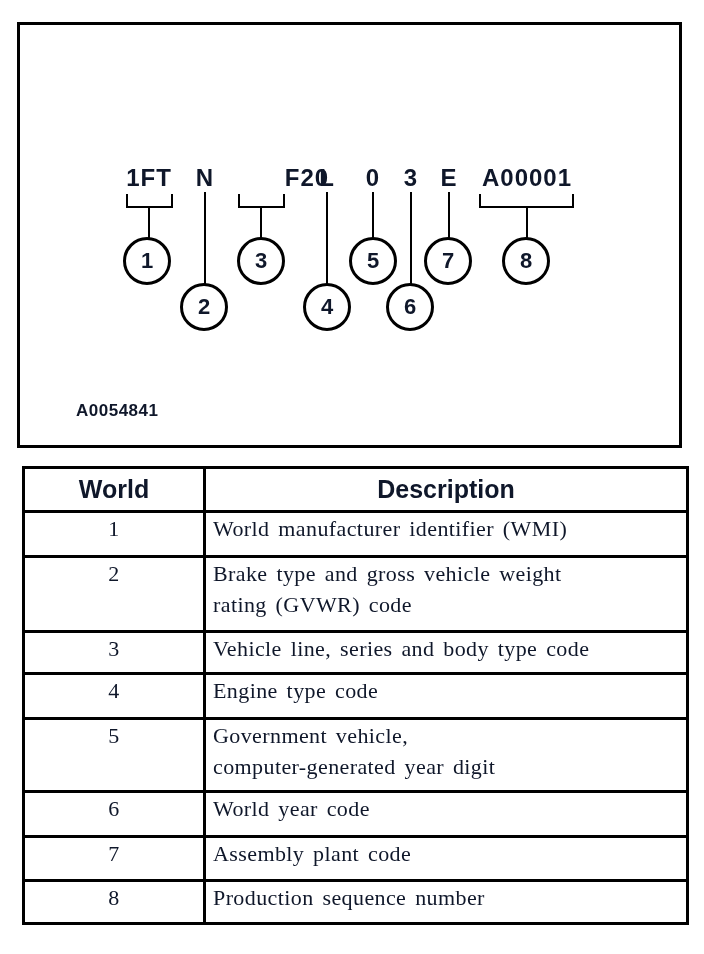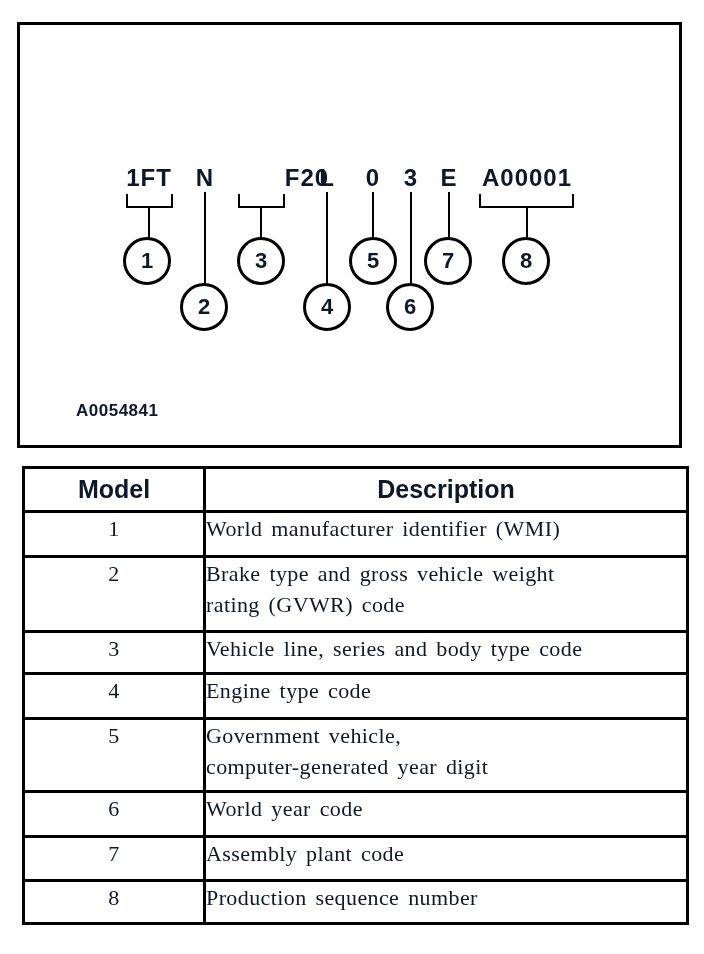--- a/index.html
+++ b/index.html
@@ -25,21 +25,21 @@
   #vin-table{position:absolute;left:22px;top:466px;width:667px;
              border-collapse:collapse;table-layout:fixed;}
   #vin-table col.c-item{width:181px;}
   #vin-table th,#vin-table td{border:3px solid #000;padding:0;vertical-align:top;}
   #vin-table th{height:40px;font-family:"Liberation Sans",sans-serif;
                 font-weight:bold;font-size:25px;text-align:center;vertical-align:middle;}
   #vin-table td{font-family:"Liberation Serif",serif;font-size:22px;
                 line-height:31px;letter-spacing:0.4px;word-spacing:3px;}
   td.item-cell{text-align:center;padding-top:6px;}
   td.desc-cell{padding:6px 10px 6px 17px;}
-  .desc-line{display:block;}
+  .desc-line{display:block;padding-left:7px;}
 </style>
 </head>
 <body>
 
 <div id="page">
 
   <div id="figure-box"></div>
 
   <span class="vin-code" style="left:119px;width:60px;">1FT</span>
   <span class="vin-code" style="left:190px;width:30px;">N</span>
@@ -90,21 +90,21 @@
 
   <span id="figure-code">A0054841</span>
 
   <table id="vin-table">
     <colgroup>
         <col class="c-item">
         <col>
       </colgroup>
     <tbody>
         <tr style="height:44px;">
-      <th>Model</th>
+      <th>World</th>
       <th>Description</th>
     </tr>
     <tr style="height:45px;">
       <td class="item-cell">1</td>
       <td class="desc-cell">
         <span class="desc-line">World manufacturer identifier (WMI)</span>
         <span class="desc-line"></span>
       </td>
     </tr>
     <tr style="height:75px;">

